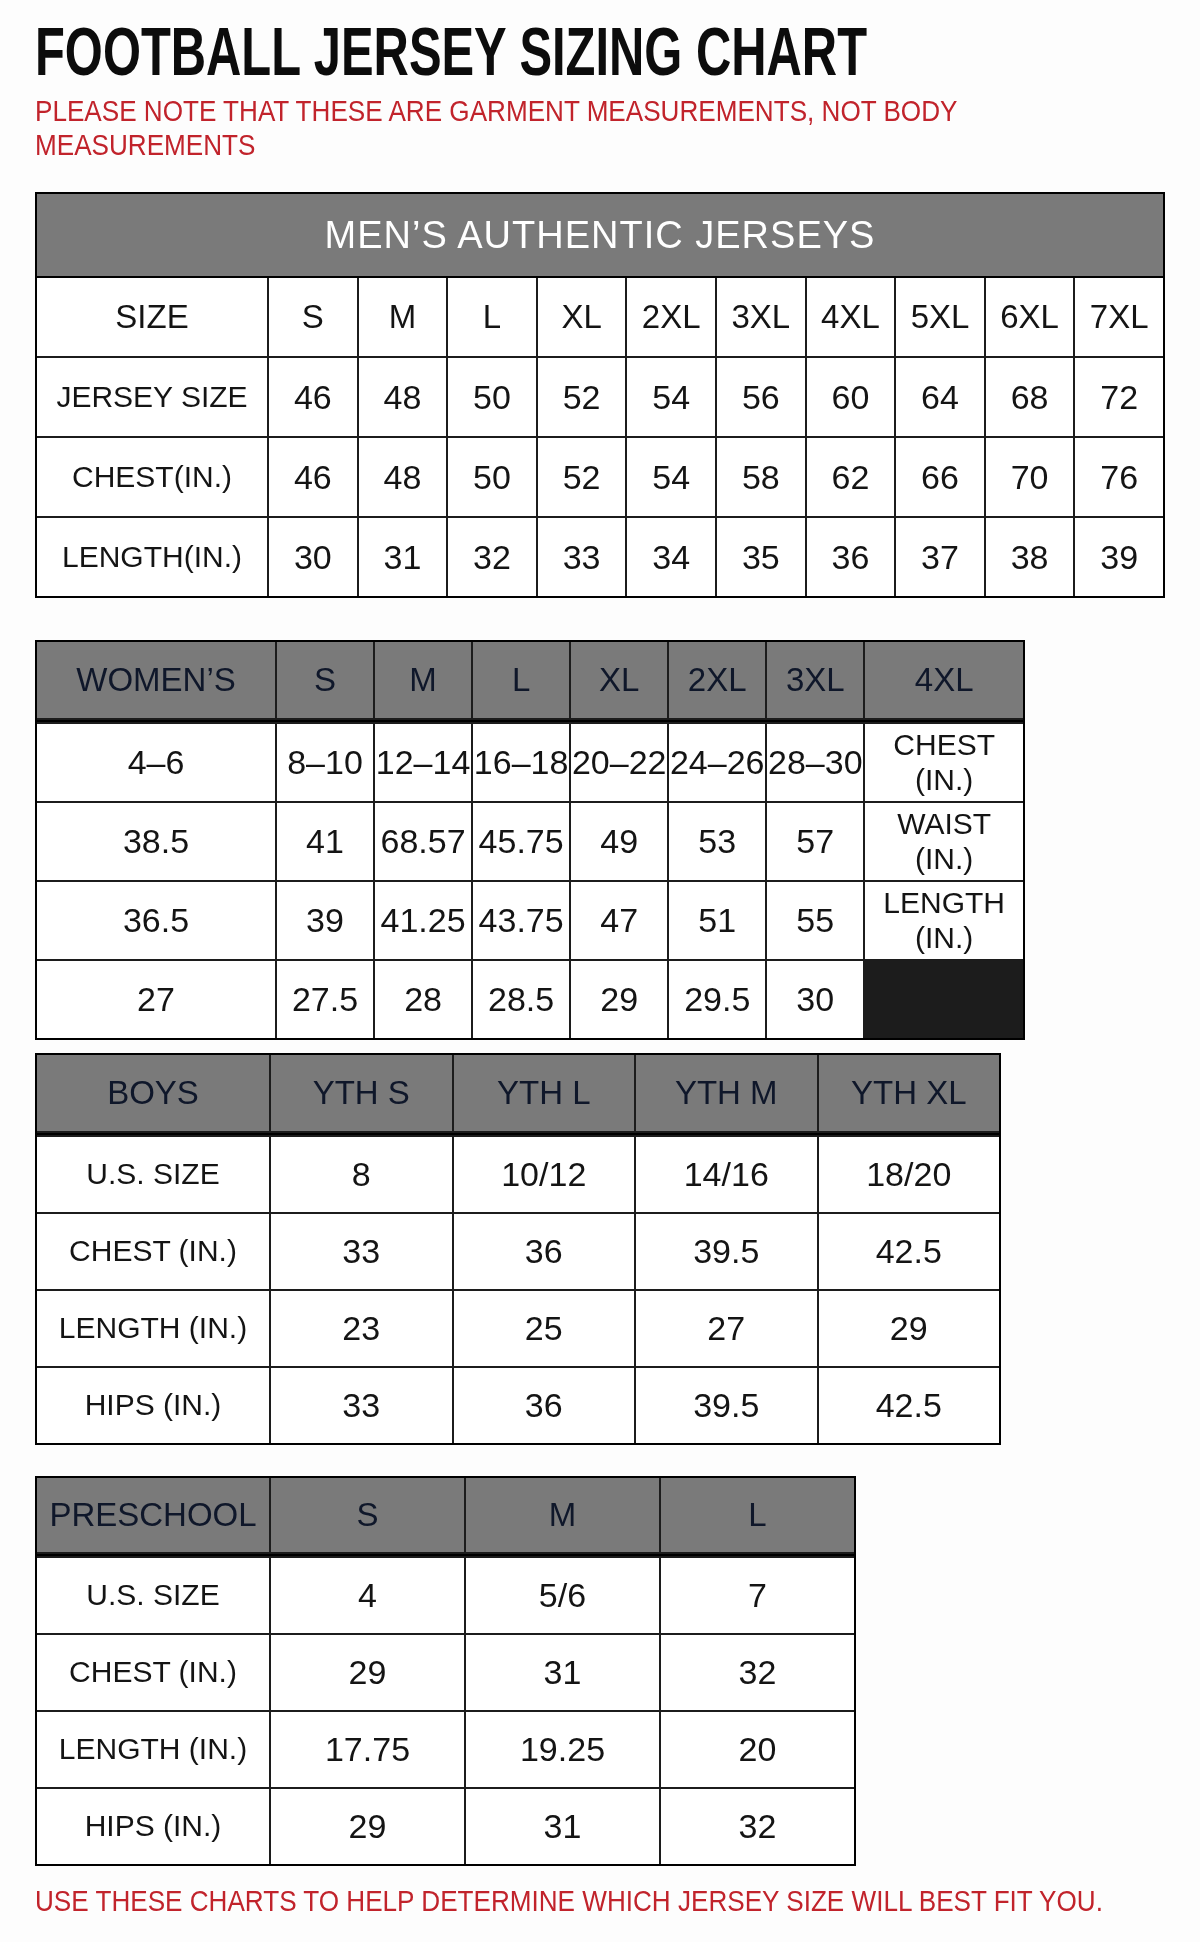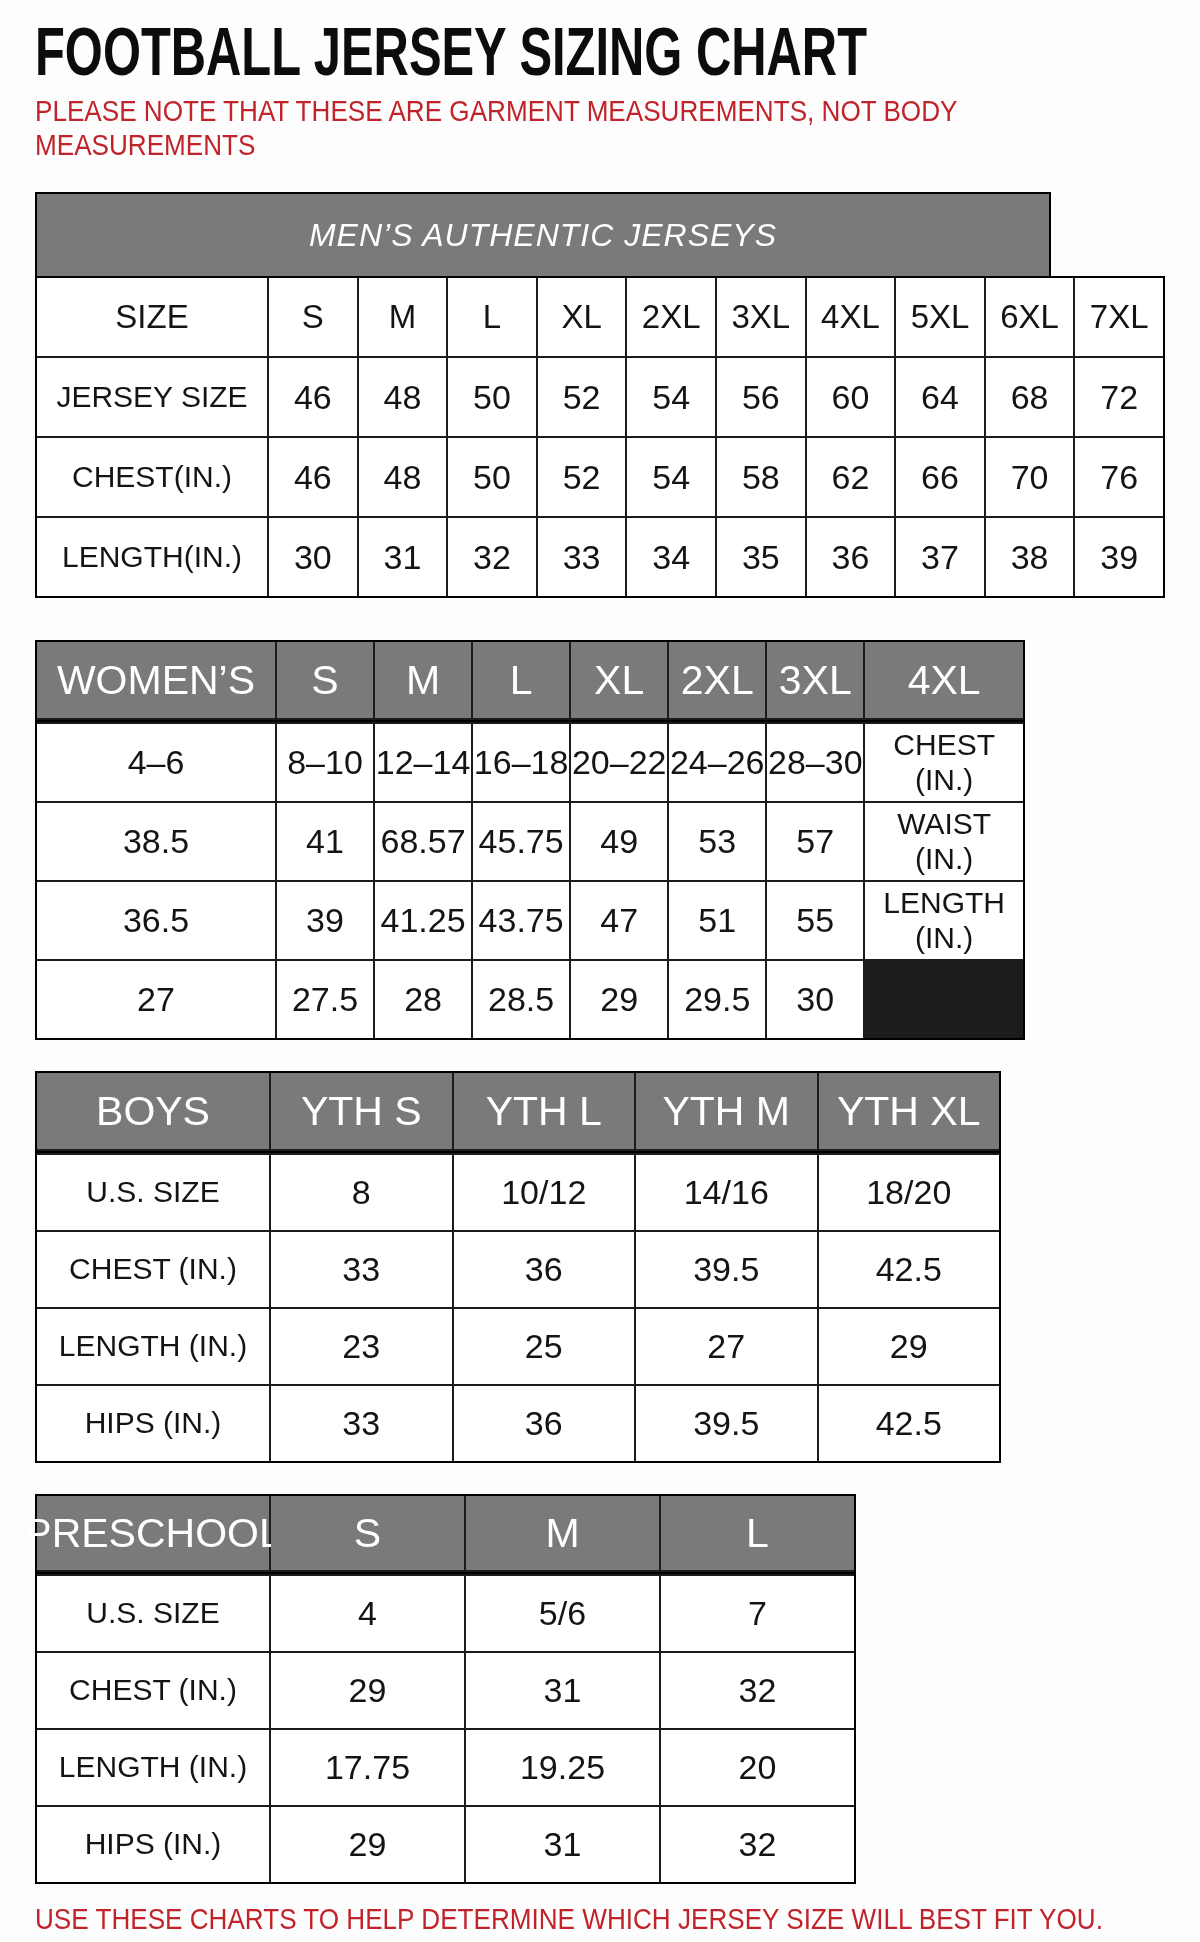--- a/index.html
+++ b/index.html
@@ -29,53 +29,52 @@
     color: var(--accent-red);
     font-size: 30px;
     line-height: 34px;
     transform: scaleX(0.87);
     transform-origin: left center;
     letter-spacing: 0px;
   }
 
   .banner {
     margin-top: 30px;
-    width: 1016px;
+    width: 1130px;
     height: 84px;
     background: var(--header-gray);
     border: 2px solid #000;
     border-bottom: none;
     display: flex;
     align-items: center;
     justify-content: center;
     color: #fff;
-    font-size: 32px;
+    font-size: 38px;
     letter-spacing: 1px;
-    font-style: italic;
   }
 
   .tbl {
     display: grid;
     gap: 2px;
     background: #1c1c1c;
     border: 2px solid #000;
   }
   .tbl-mens {
     width: 1130px;
     grid-template-columns: 230px repeat(10, 1fr);
     grid-template-rows: repeat(4, 78px);
   }
   .tbl-womens {
     margin-top: 42px;
     width: 990px;
     grid-template-columns: 238px repeat(7, 1fr);
     grid-template-rows: 76px 2px repeat(4, 77px);
   }
   .tbl-boys {
-    margin-top: 31px;
+    margin-top: 13px;
     width: 966px;
     grid-template-columns: 232px repeat(4, 1fr);
     grid-template-rows: 76px 2px repeat(4, 75px);
   }
   .tbl-preschool {
     margin-top: 31px;
     width: 821px;
     grid-template-columns: 232px repeat(3, 1fr);
     grid-template-rows: 74px 2px repeat(4, 75px);
   }
@@ -90,22 +89,22 @@
     color: #141414;
   }
   .rowlabel {
     font-size: 30px;
     padding: 0 18px;
     line-height: 1.15;
   }
   .colhead { font-size: 33px; }
   .hdr {
     background: var(--header-gray);
-    color: #ffffff;
-    font-size: 41px;
+    color: #0f172a;
+    font-size: 33px;
   }
   .divider {
     grid-column: 1 / -1;
     background: #000;
   }
 
   .footer {
     margin-top: 18px;
     color: var(--accent-red);
     font-size: 30px;

